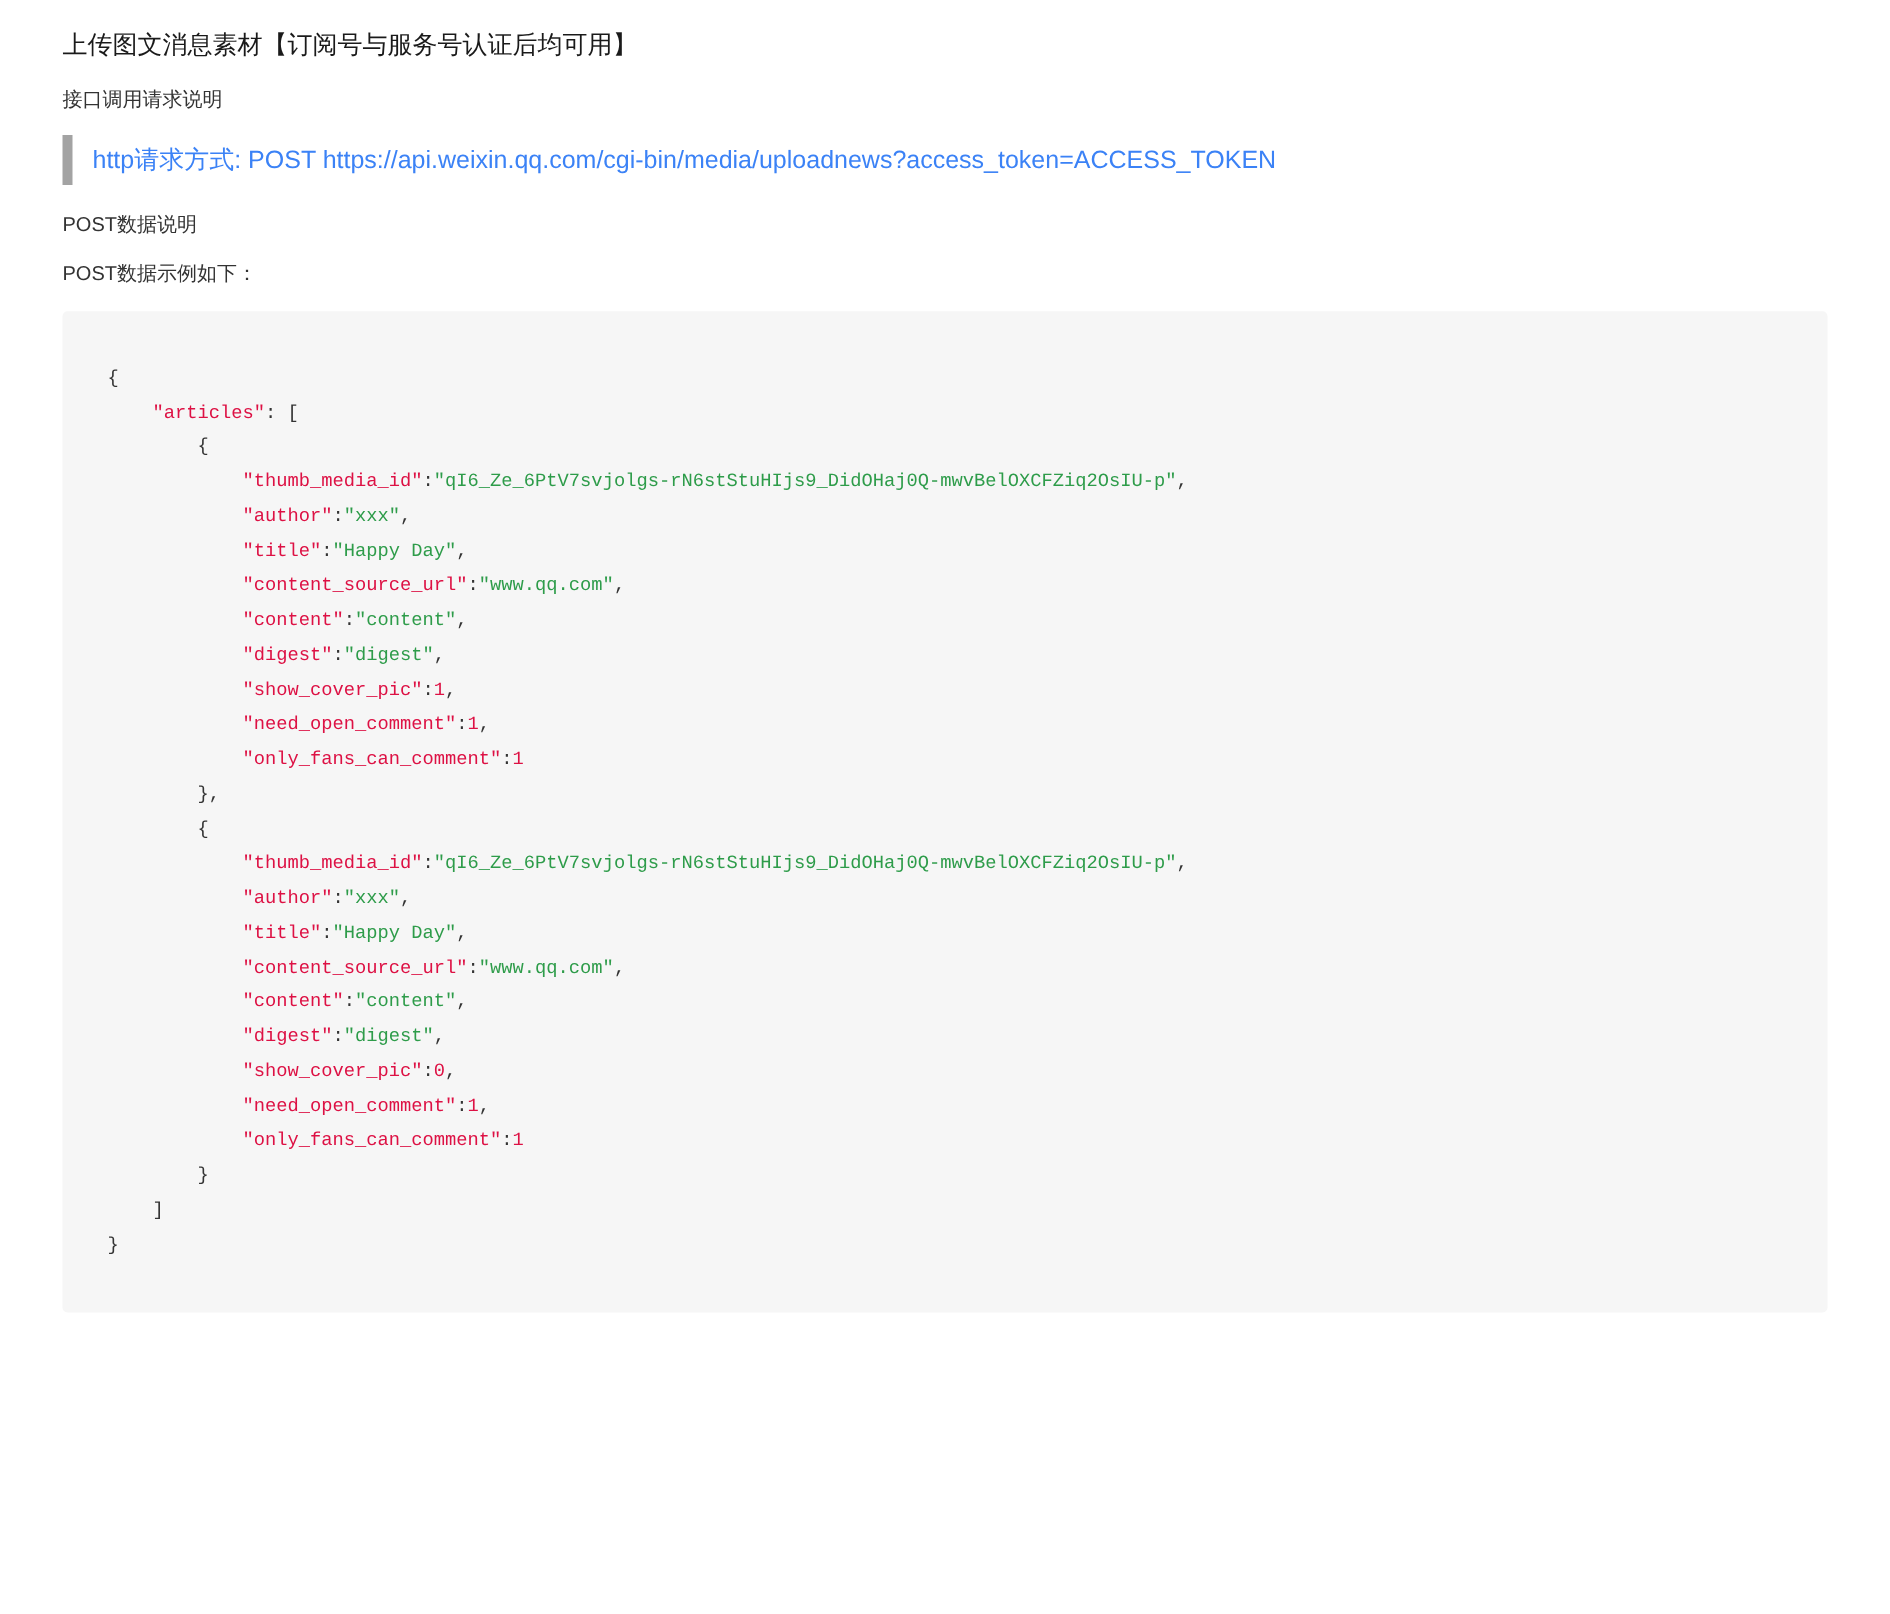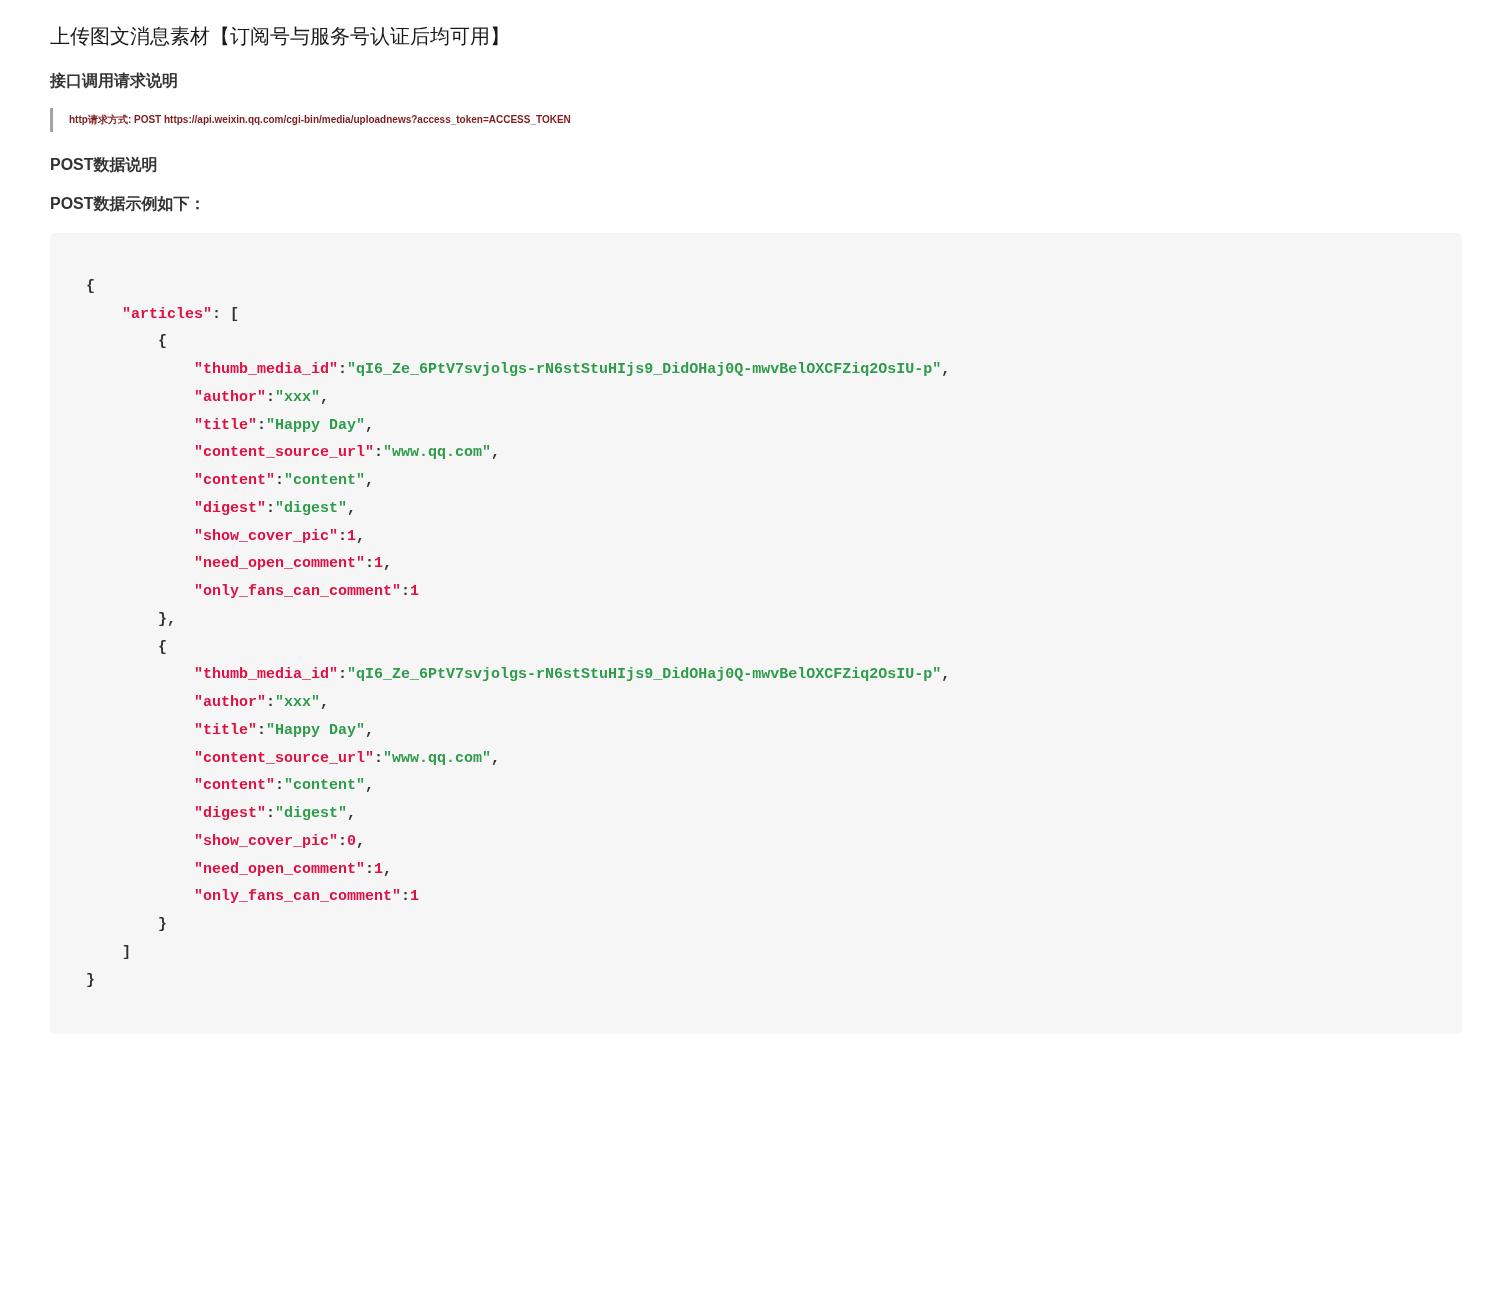--- a/index.html
+++ b/index.html
@@ -1,40 +1,40 @@
 <!DOCTYPE html>
 <html><head>
 <meta charset="utf-8">
 <style>
-  * { margin: 0; padding: 0; box-sizing: border-box; font-weight: bold; }
+  * { margin: 0; padding: 0; box-sizing: border-box; }
   body {
     font-family: -apple-system, BlinkMacSystemFont, "Segoe UI", "PingFang SC", "Microsoft YaHei", sans-serif;
     background: #fff;
     color: #333;
     padding: 20px 50px;
     font-size: 16px;
     line-height: 1.6;
   }
   .heading {
     font-size: 20px;
     font-weight: 400;
     color: #1a1a1a;
     margin-bottom: 16px;
   }
   .paragraph {
     font-size: 16px;
     color: #333;
     margin-bottom: 14px;
   }
   .blockquote {
-    border-left: 3px solid #a3a3a3;
+    border-left: 8px solid #a3a3a3;
     padding: 4px 16px;
     margin-bottom: 20px;
-    color: #7f1d1d;
-    font-size: 10px;
+    color: #3b82f6;
+    font-size: 20px;
   }
   .code-block {
     background: #f6f6f6;
     border-radius: 4px;
     padding: 40px 36px;
     margin-top: 16px;
     overflow-x: auto;
   }
   .code-block pre {
     font-family: "SFMono-Regular", Consolas, "Liberation Mono", Menlo, monospace;

